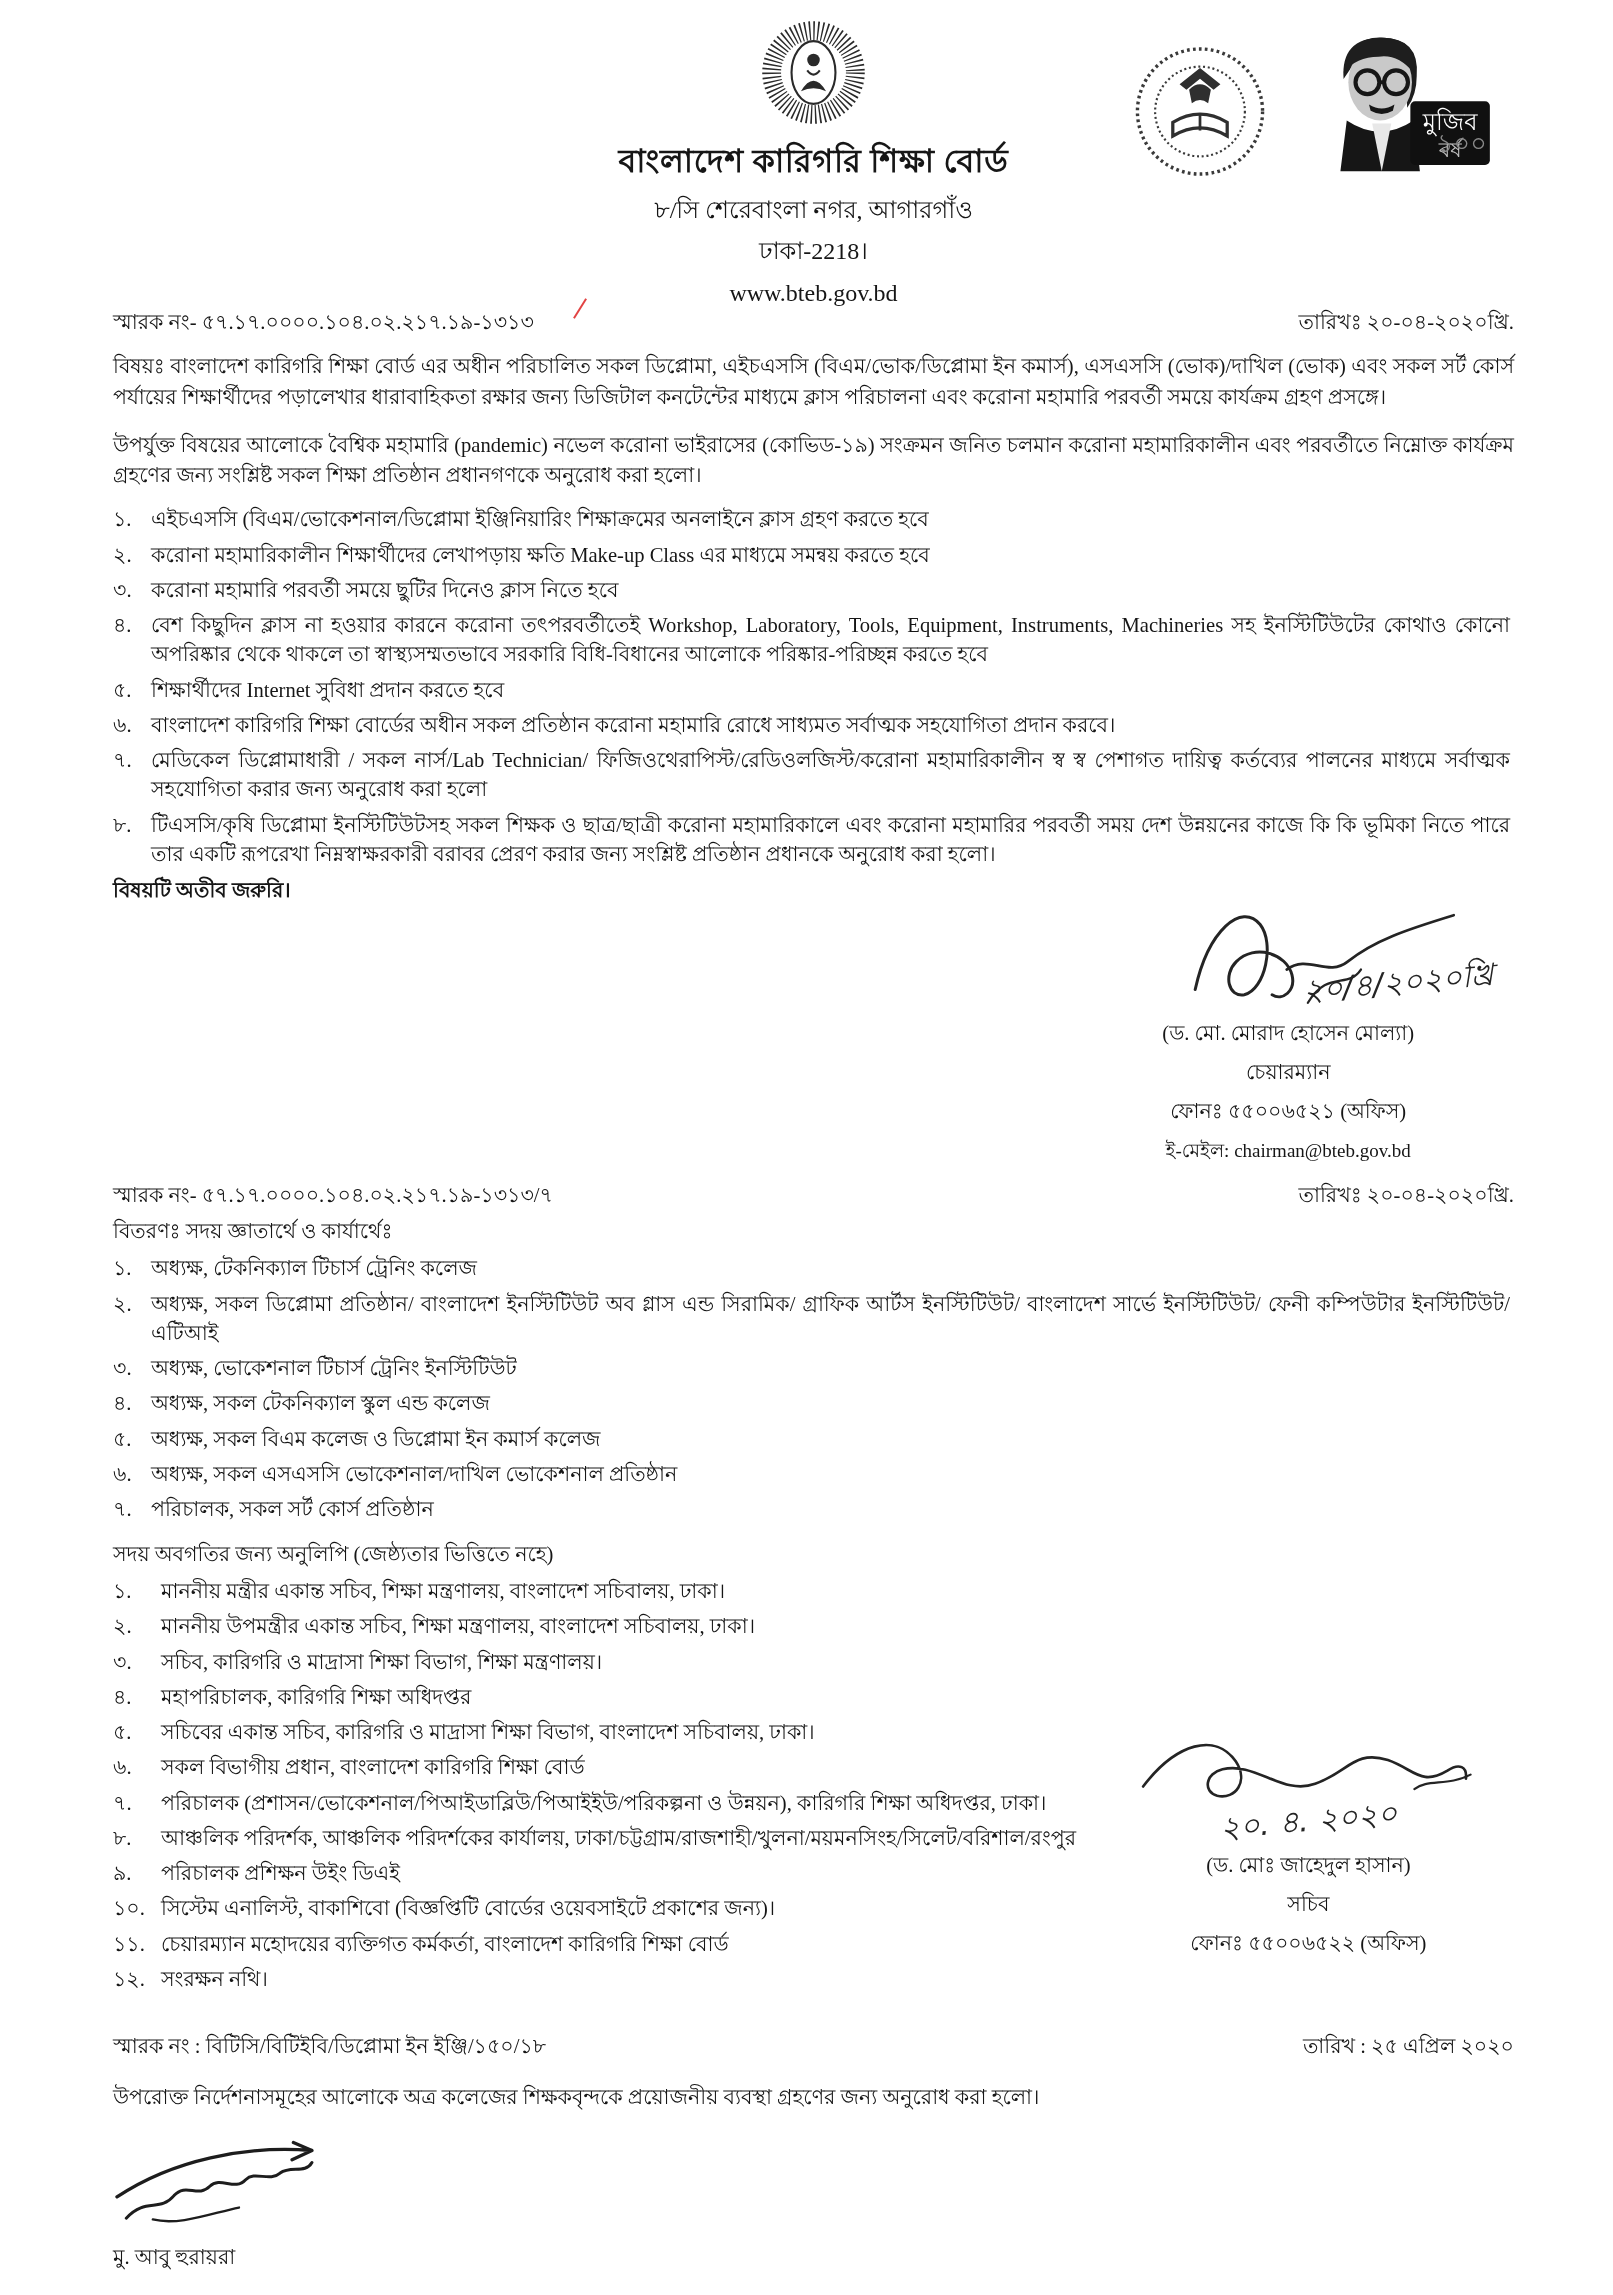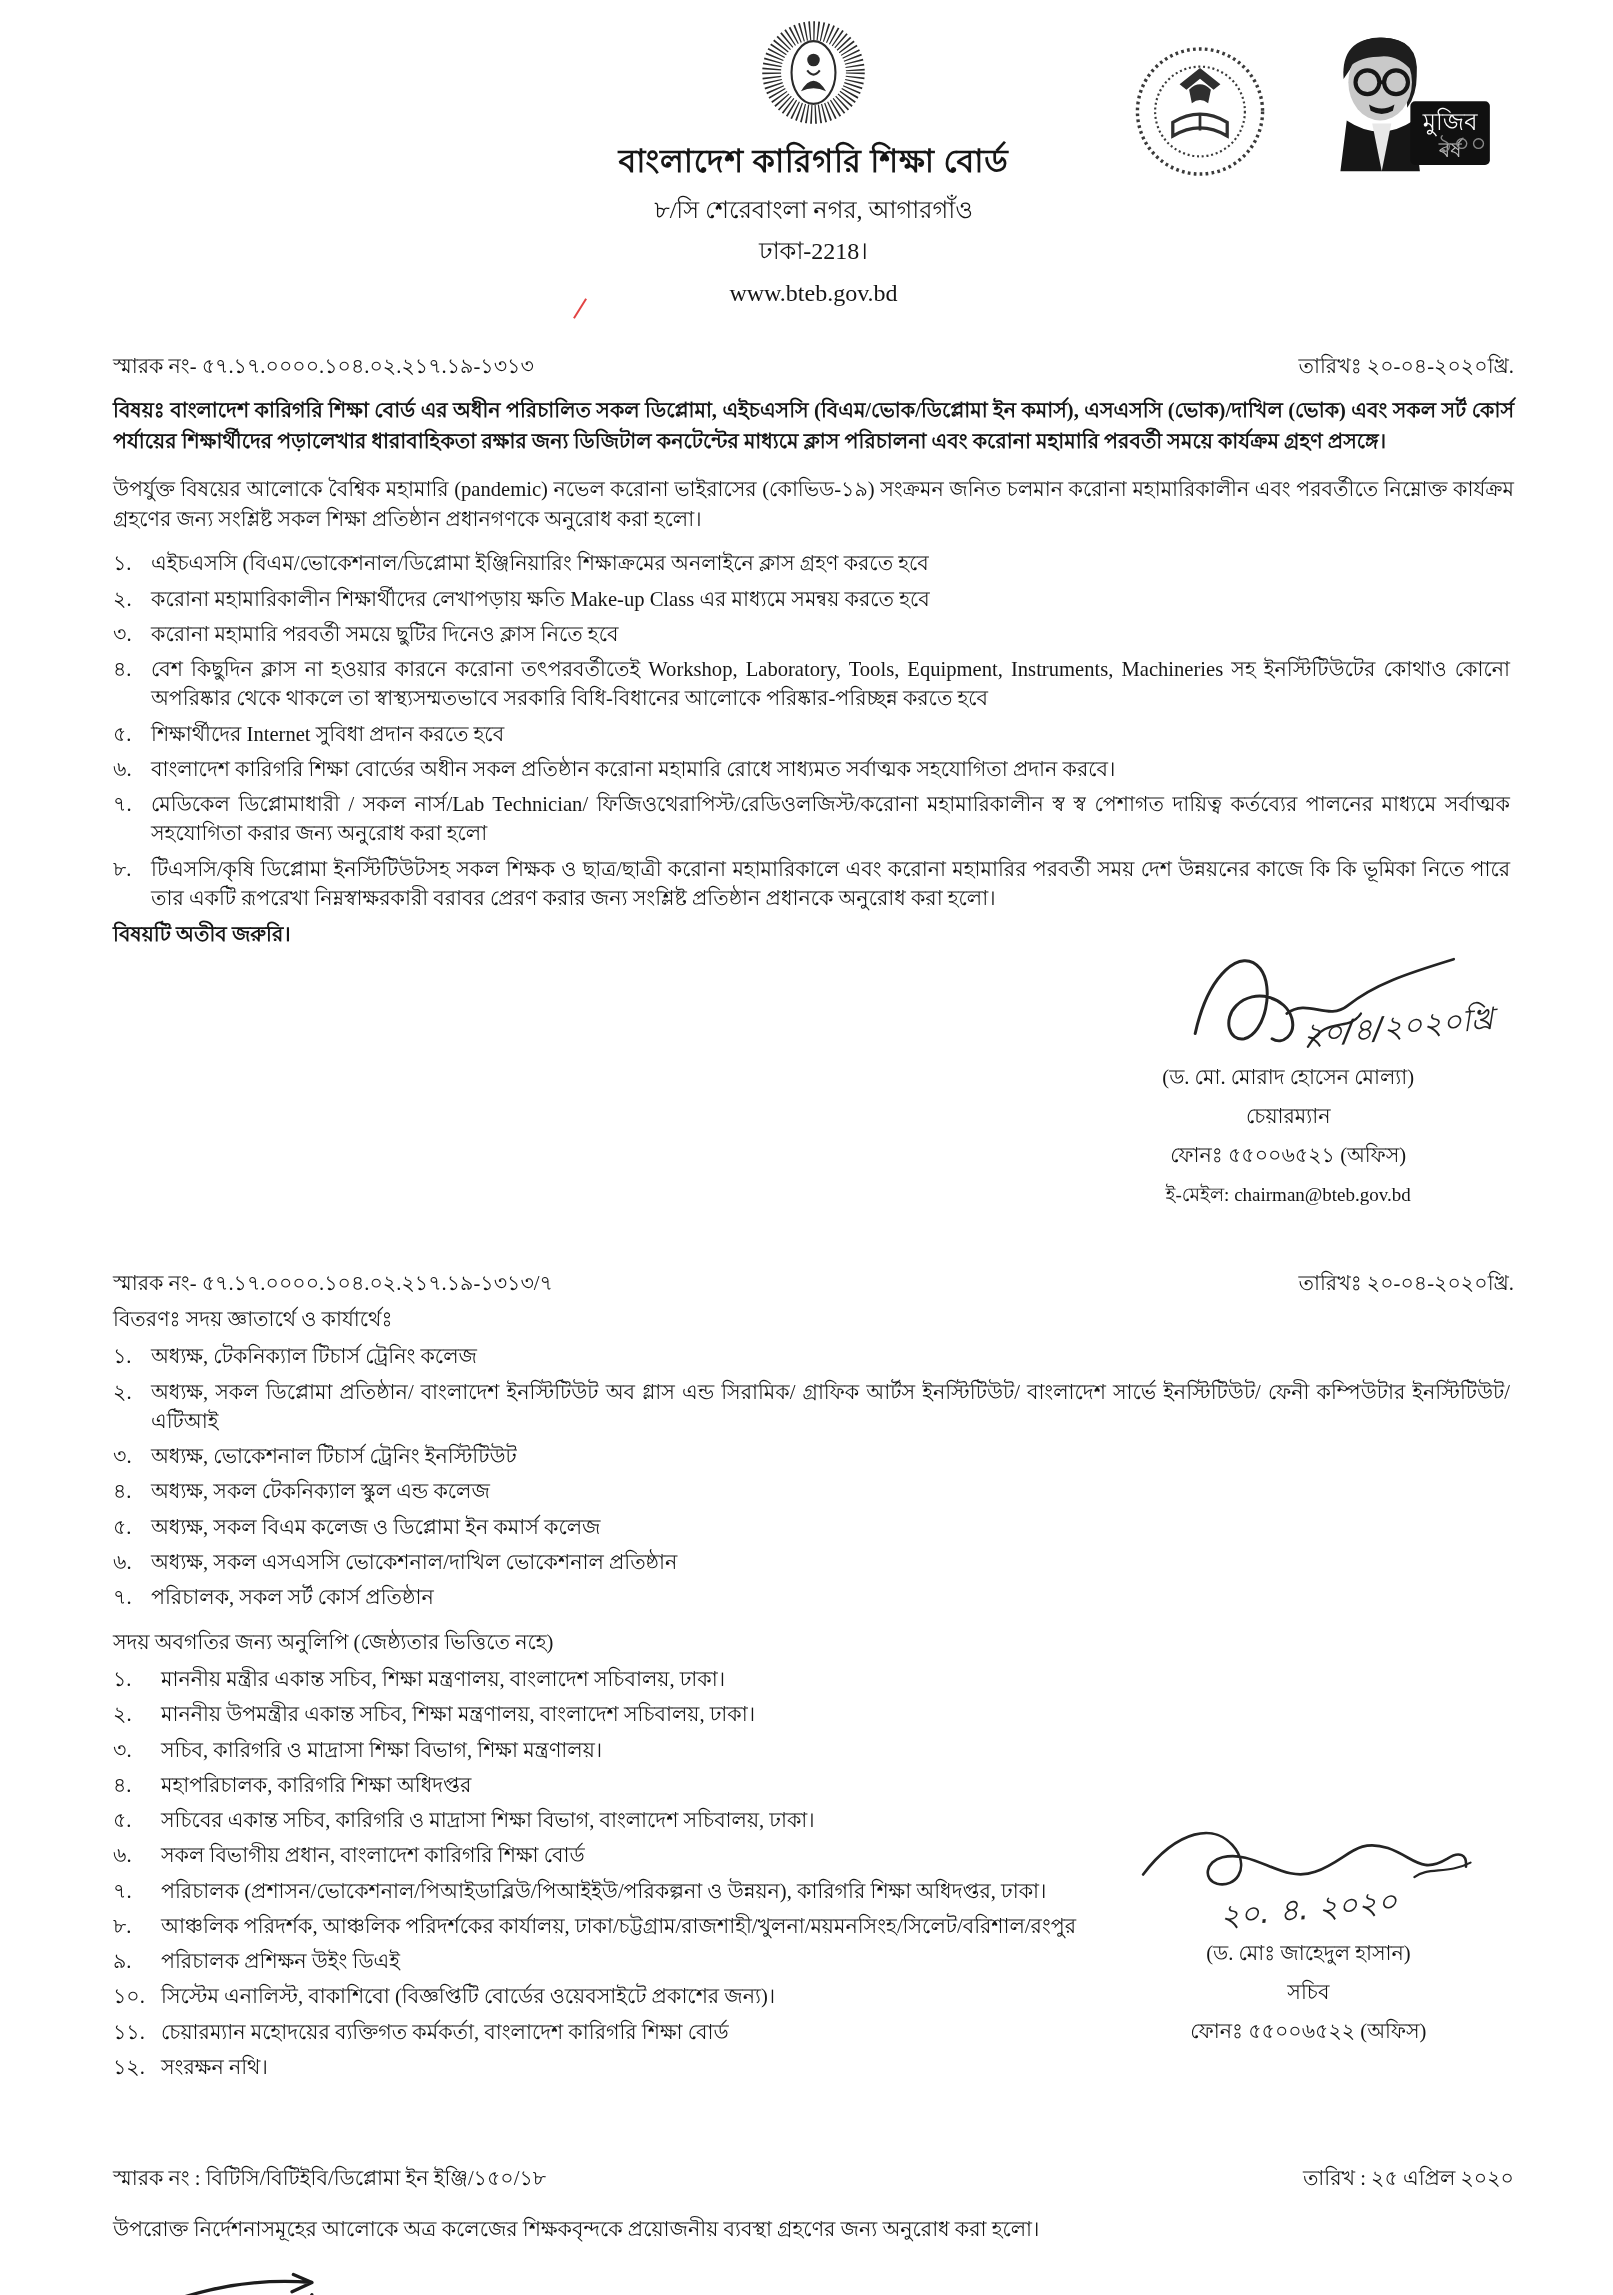--- a/index.html
+++ b/index.html
@@ -17,25 +17,25 @@
   .seal-wrap { display:flex; justify-content:center; }
   .seal { width:105px; height:113px; }
   .org-name { font-size:32px; font-weight:bold; margin-top:6.6px; letter-spacing:0.7px; }
   .org-line { font-size:24px; margin-top:1px; }
   .org-web  { font-size:24px; margin-top:8px; font-family:"Liberation Serif",serif; }
   .logo-round { position:absolute; left:1019px; top:26.5px; width:136px; height:143px; }
   .logo-mujib { position:absolute; left:1195px; top:12px; width:192px; height:159px; }
 
   
   .memo-row { display:flex; justify-content:space-between; align-items:flex-end; font-size:20.6px; position:relative; }
-  .memo-row .right { white-space:nowrap;margin-top:44px; }
+  .memo-row .right { white-space:nowrap; }
   .red-mark { position:absolute; left:465px; top:-5.3px; width:17px; height:22.6px; border-left:2.7px solid #d22; transform:rotate(32deg); opacity:.85; }
 
   
-  .subject { margin-top:10.6px; font-size:20.6px; font-weight:bold; line-height:1.5; text-align:justify; }
+  .subject { margin-top:10.6px; font-size:20.6px; font-weight:normal; line-height:1.5; text-align:justify; }
   .para    { margin-top:17px; font-size:20.6px; line-height:1.48; text-align:justify; }
 
   
   .list { margin-top:14.6px; }
   .li { display:flex; font-size:20.6px; line-height:1.42; margin-bottom:6px; }
   .li .num { flex:0 0 38px; }
   .li .txt { flex:1; text-align:justify; padding-right:4px; }
   .urgent { margin-top:5.3px; font-size:20.6px; font-weight:bold; }
 
   

